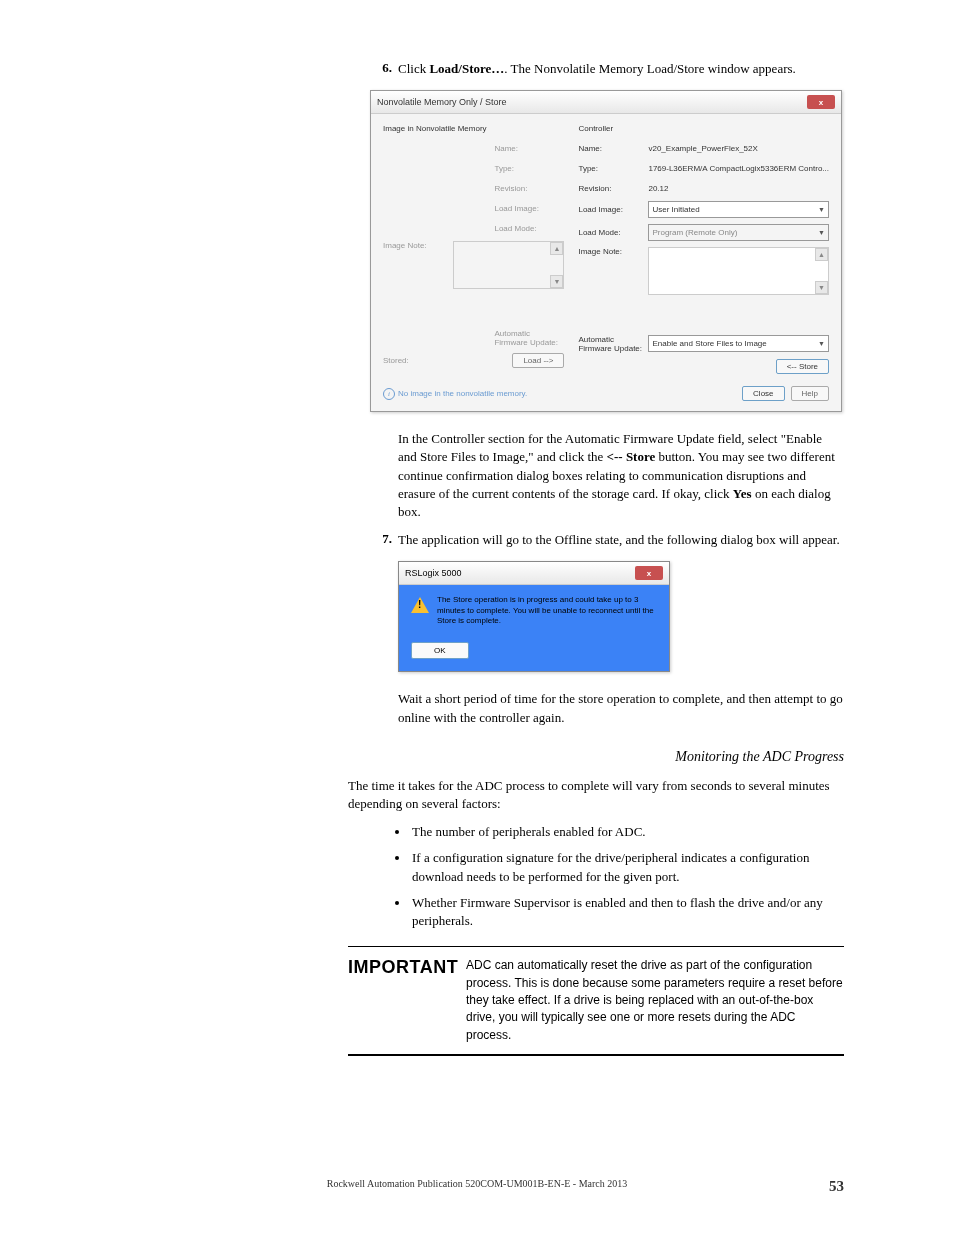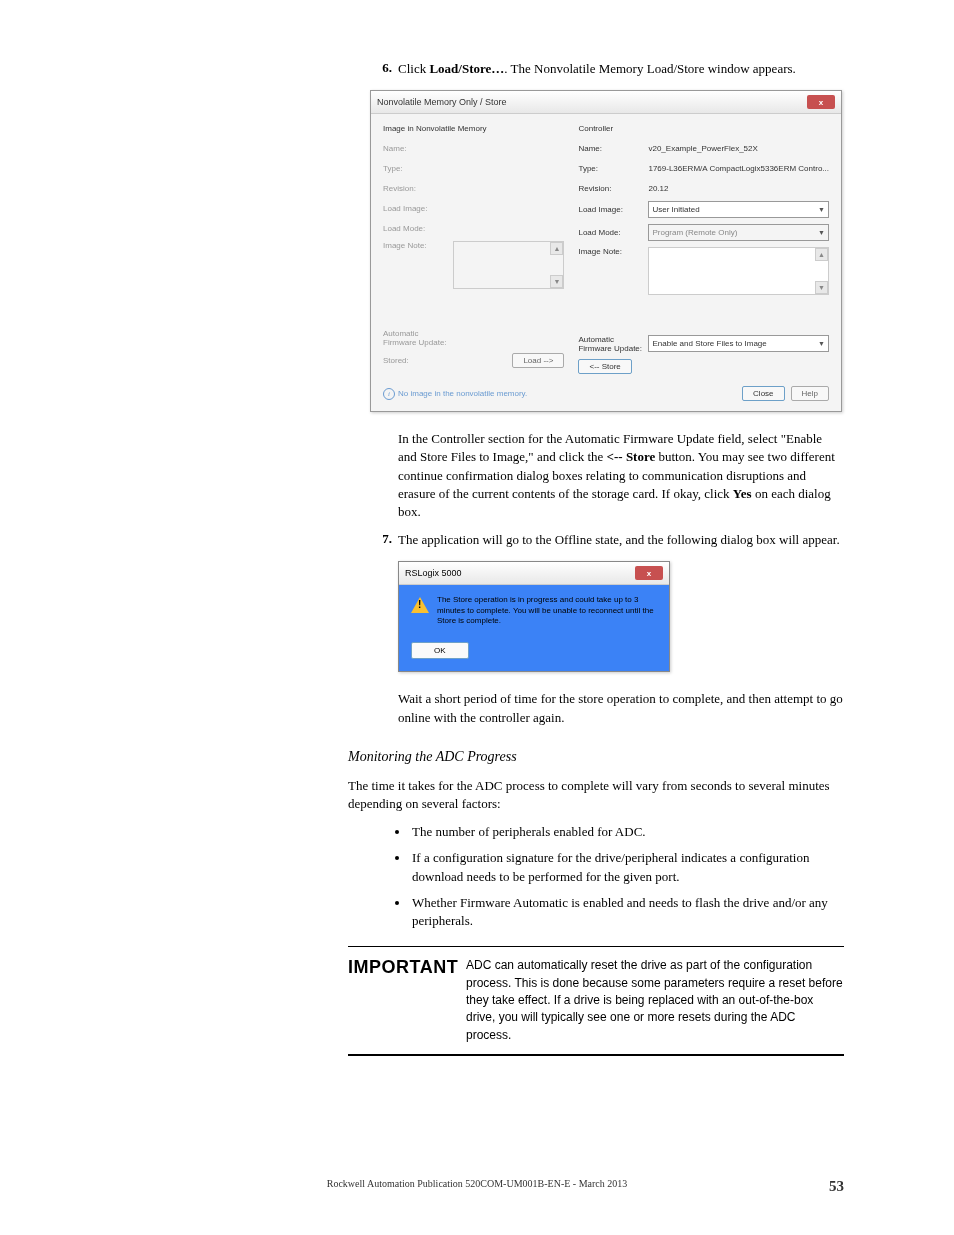--- a/index.html
+++ b/index.html
@@ -99,20 +99,21 @@
     flex: 1;
     display: flex;
     flex-direction: column;
     gap: 6px;
   }
   .nvm-col.left .nvm-label { color: #999; }
   .nvm-row2 {
     display: flex;
     align-items: center;
     min-height: 14px;
+    justify-content: flex-end;
   }
   .nvm-label {
     width: 70px;
     flex-shrink: 0;
   }
   .nvm-val {
     flex: 1;
     white-space: nowrap;
     overflow: hidden;
     text-overflow: ellipsis;
@@ -424,28 +425,28 @@
         </div>
         <div class="rslogix-foot">
           <span class="ok-btn">OK</span>
         </div>
       </div>
     </div>
 
     <div class="para" style="margin-left:28px;">Wait a short period of time for the store operation to complete, and then attempt to go online with the controller again.</div>
   </div>
 
-  <div class="subheading" style="margin-left:238px;">Monitoring the ADC Progress</div>
+  <div class="subheading" style="margin-left:238px;text-align:right;">Monitoring the ADC Progress</div>
 
   <div class="para" style="margin-left:238px;">The time it takes for the ADC process to complete will vary from seconds to several minutes depending on several factors:</div>
 
   <ul class="bullets">
     <li>The number of peripherals enabled for ADC.</li>
     <li>If a configuration signature for the drive/peripheral indicates a configuration download needs to be performed for the given port.</li>
-    <li>Whether Firmware Automatic is enabled and needs to flash the drive and/or any peripherals.</li>
+    <li>Whether Firmware Supervisor is enabled and then to flash the drive and/or any peripherals.</li>
   </ul>
 
   <div class="important-box">
     <div class="important-label">IMPORTANT</div>
     <div class="important-text">ADC can automatically reset the drive as part of the configuration process. This is done because some parameters require a reset before they take effect. If a drive is being replaced with an out-of-the-box drive, you will typically see one or more resets during the ADC process.</div>
   </div>
 
   <div class="footer">
     <span style="flex:1"></span>
     <span>Rockwell Automation Publication 520COM-UM001B-EN-E - March 2013</span>

